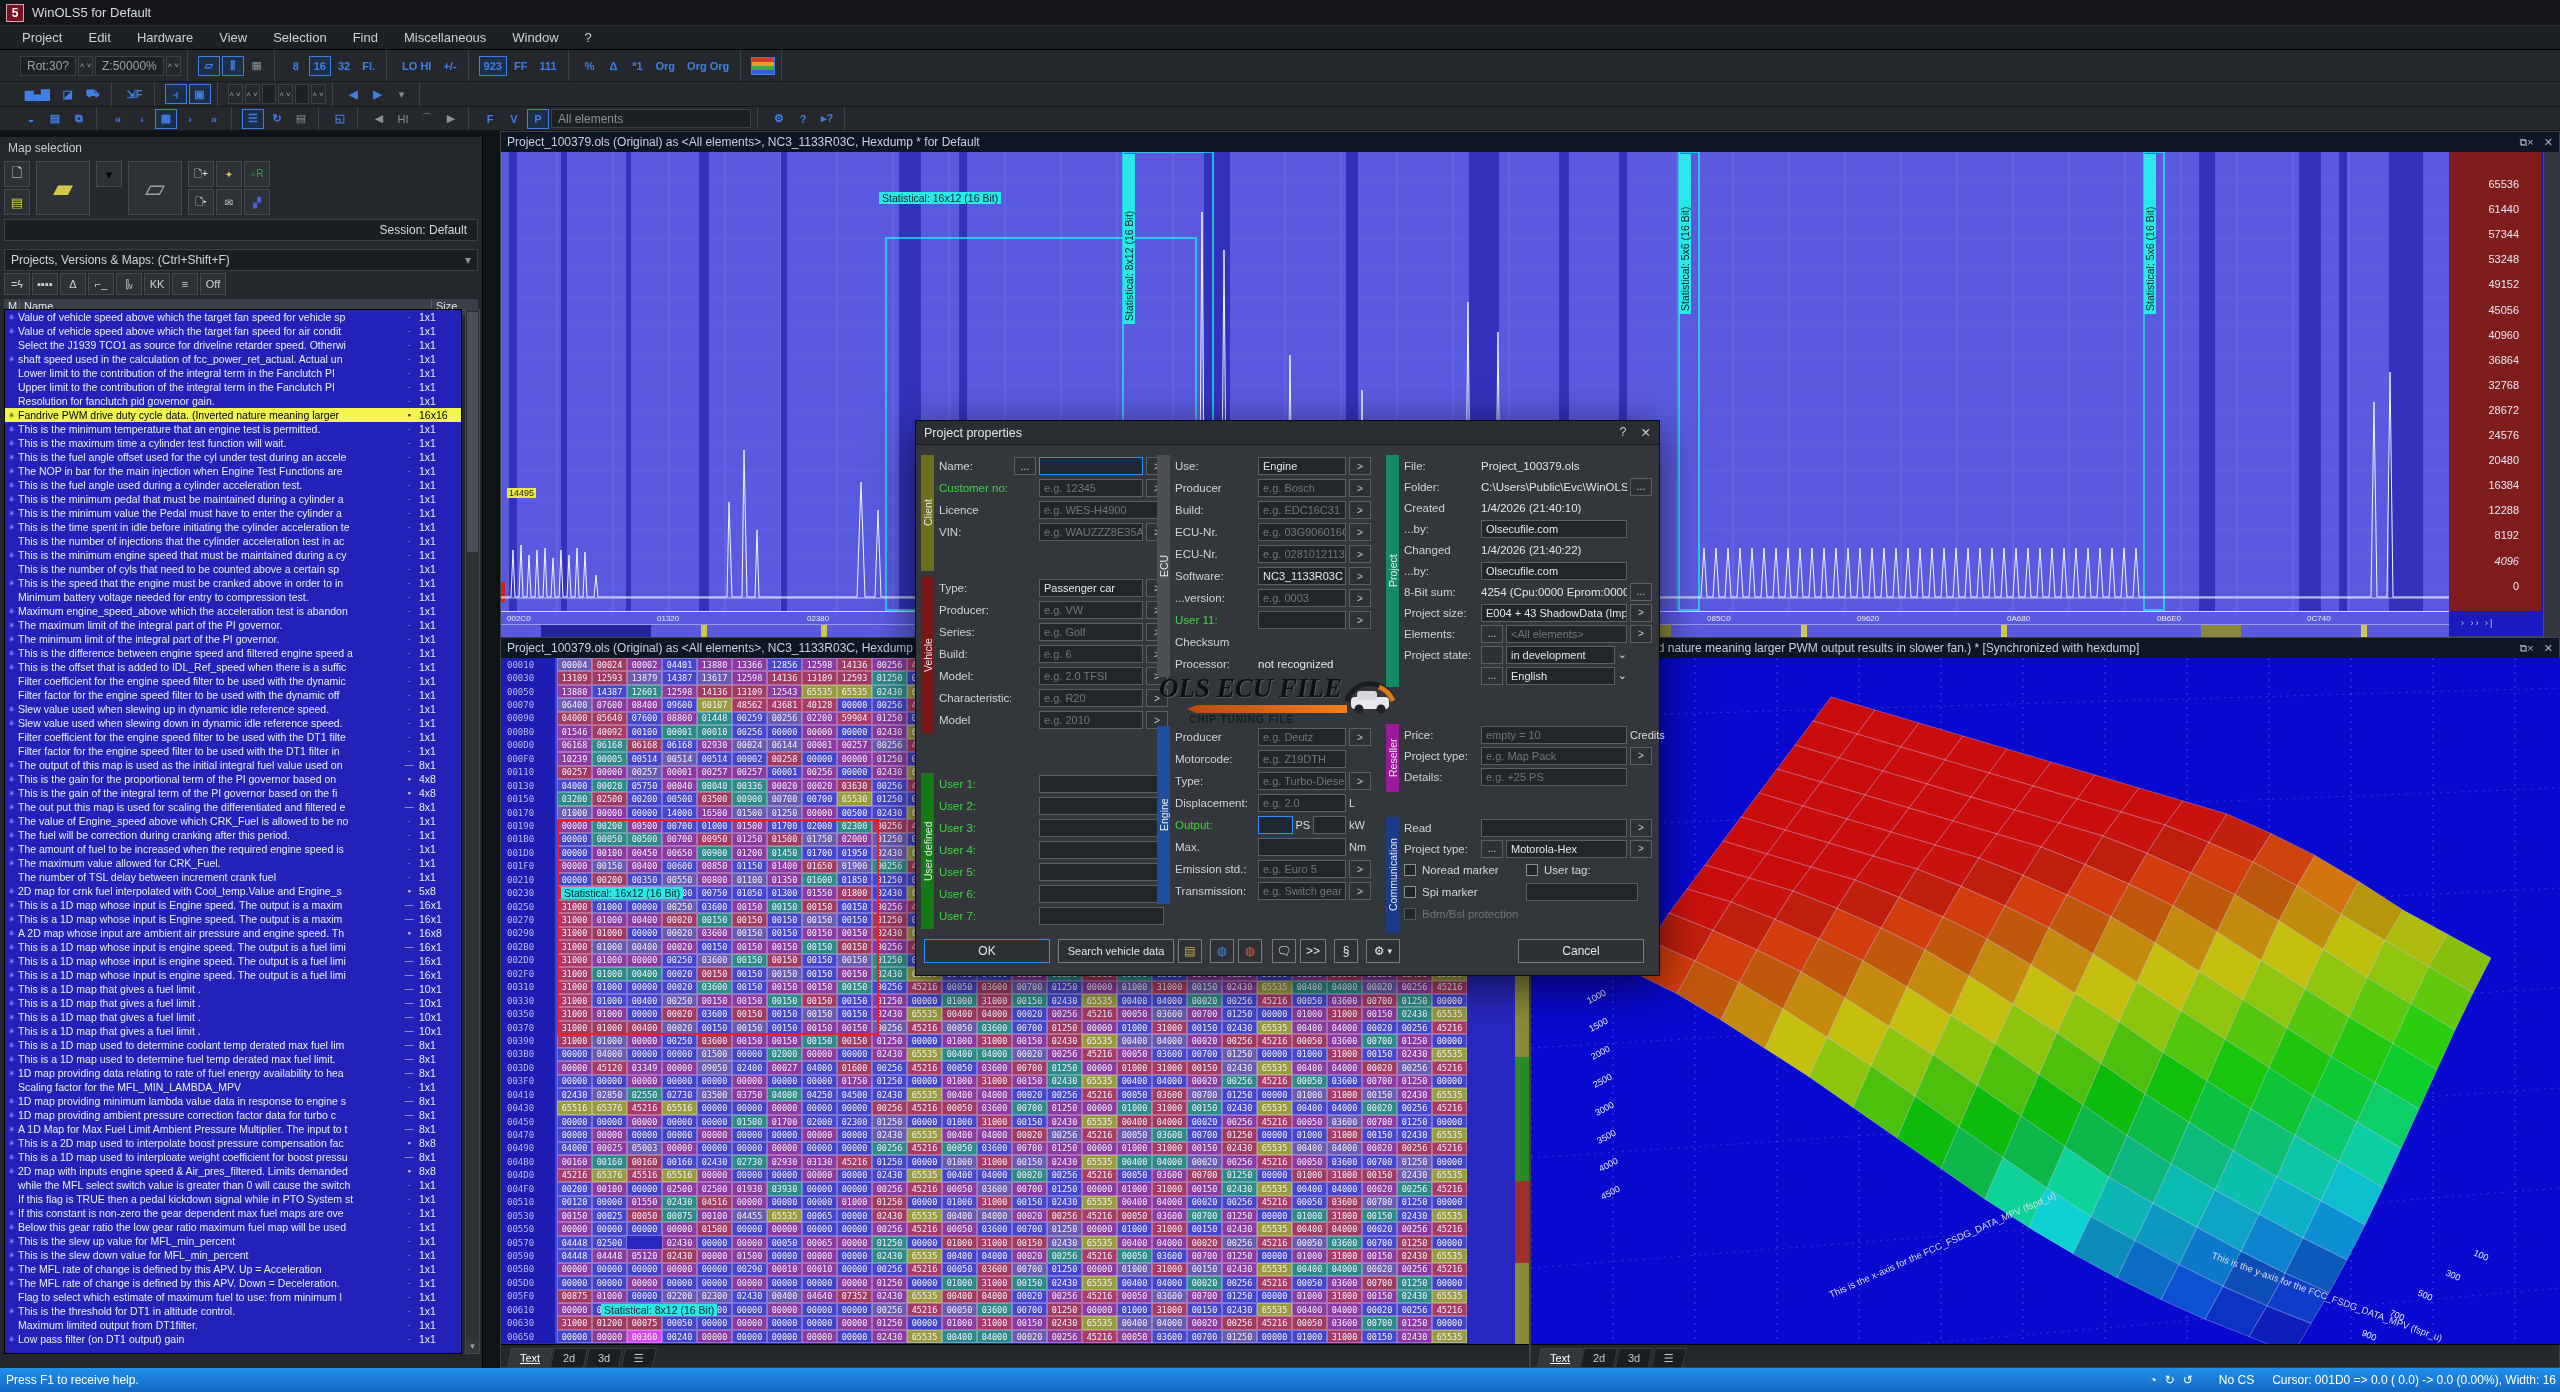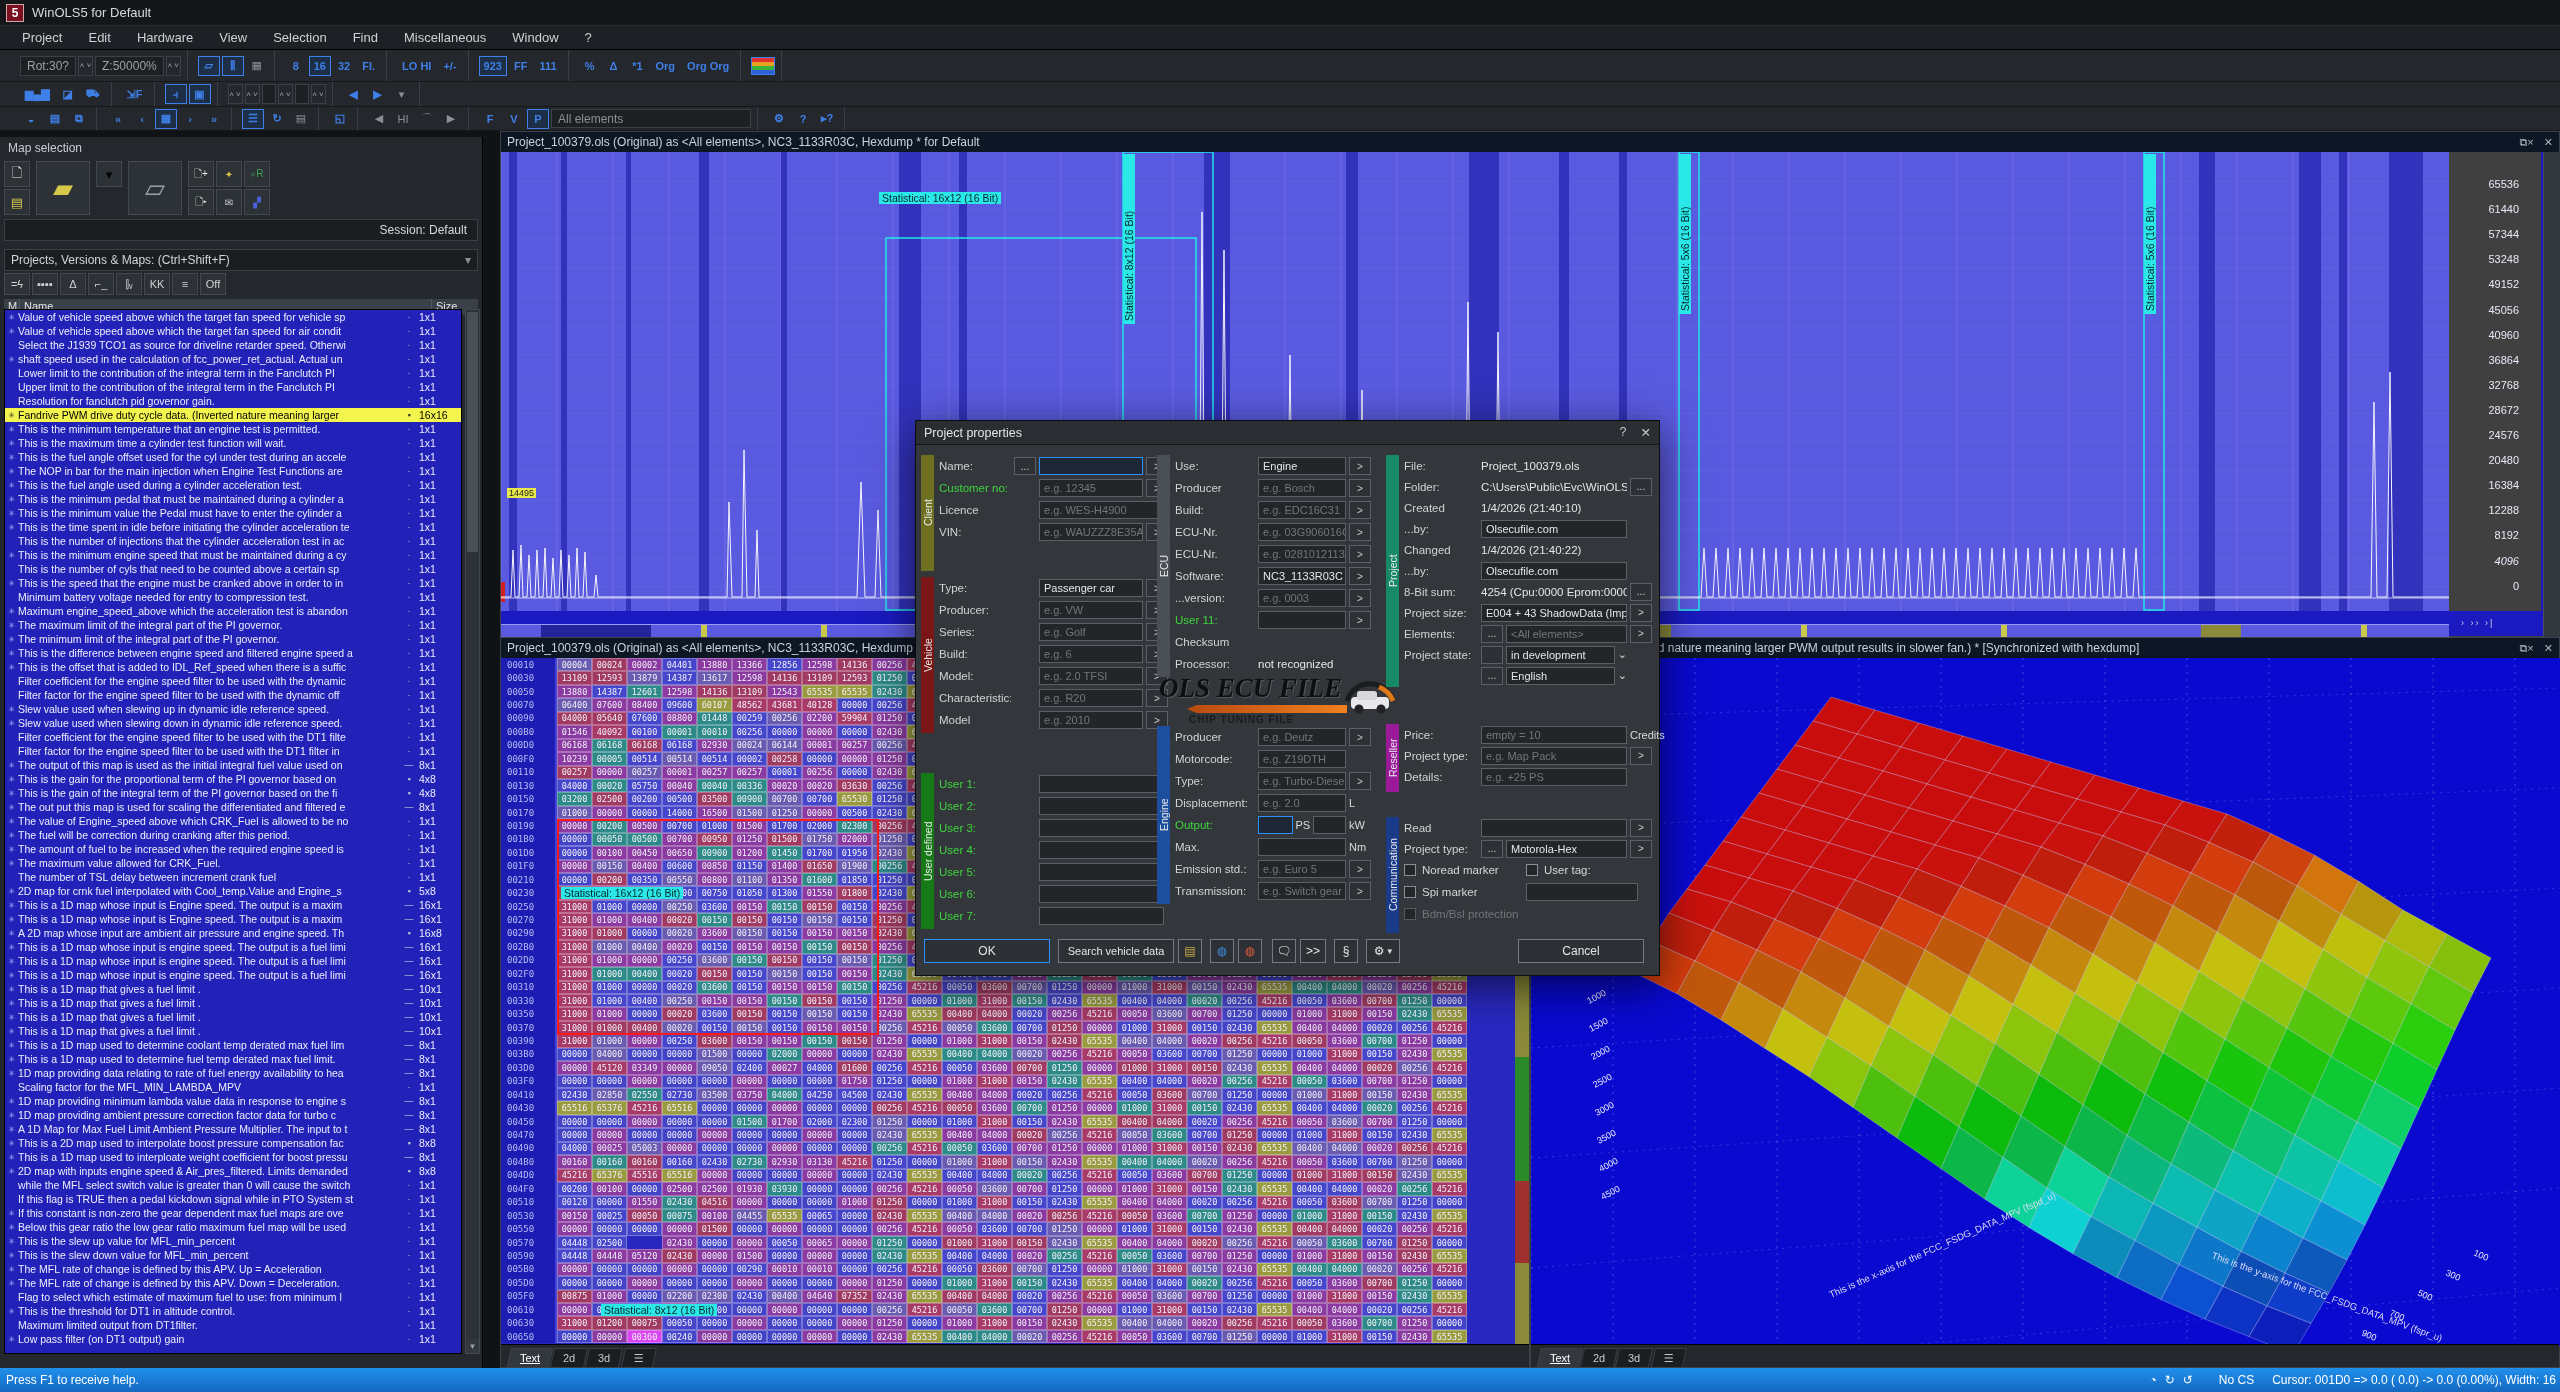--- a/index.html
+++ b/index.html
@@ -63,21 +63,21 @@
   #sb-scroll .thumb{position:absolute;left:1px;right:1px;top:2px;height:240px;background:#4a5057;}
   #sb-scroll .darr{position:absolute;left:0;right:0;bottom:0;height:14px;color:#9aa0a6;font-size:8px;
     display:flex;align-items:center;justify-content:center;background:#33383e;}
   
   .win{position:absolute;background:#1a1ac0;border:1px solid #3c4248;}
   .wtitle{height:20px;background:#0c1624;color:#c9d1d9;font-size:12px;display:flex;align-items:center;
     padding:0 6px;white-space:nowrap;overflow:hidden;}
   .wtitle .wbtns{margin-left:auto;display:flex;gap:10px;color:#aeb6bd;font-size:11px;flex:none;}
   
   #graphwrap{position:absolute;left:0;top:20px;}
-  #gscale{position:absolute;top:20px;background:#404040;color:#e8e8f6;font-size:11px;}
+  #gscale{position:absolute;top:20px;background:#7f1d1d;color:#e8e8f6;font-size:11px;}
   #gscale .tick{position:absolute;right:22px;}
   #gnav{position:absolute;color:#d8d8e8;font-size:9px;letter-spacing:2px;}
   .glab{position:absolute;background:#2ae8e8;color:#06262a;font-size:10.5px;padding:0 3px;white-space:nowrap;}
   .glab.vert{writing-mode:vertical-rl;transform:rotate(180deg);padding:3px 0;}
   #gaddr{position:absolute;background:#5a5ae0;color:#eef;font-size:8px;overflow:hidden;border-top:1px solid #d8d8e8;}
   #gaddr span{position:absolute;top:2px;}
   #gmini{position:absolute;background:#5a5ae0;overflow:hidden;border-top:1px solid #9a9af0;}
   #gmini div{position:absolute;top:0;bottom:0;}
   
   #hexwrap{position:absolute;left:0;top:20px;overflow:hidden;background:#2828c0;}
@@ -867,20 +867,35 @@
       <div class="tick" style="top: 201.7px;">36864</div>
       <div class="tick" style="top: 226.8px;">32768</div>
       <div class="tick" style="top: 251.9px;">28672</div>
       <div class="tick" style="top: 277px;">24576</div>
       <div class="tick" style="top: 302.1px;">20480</div>
       <div class="tick" style="top: 327.2px;">16384</div>
       <div class="tick" style="top: 352.3px;">12288</div>
       <div class="tick" style="top: 377.4px;">8192</div>
       <div class="tick" style="top: 402.5px; font-style: italic;">4096</div>
       <div class="tick" style="top: 427.6px;">0</div>
+    </div>
+  <div id="gaddr" style="left:0;top:479px;width:1948px;height:13px;">
+      <span style="left: 6px;">002C0</span>
+      <span style="left: 156px;">01320</span>
+      <span style="left: 306px;">02380</span>
+      <span style="left: 456px;">033E0</span>
+      <span style="left: 606px;">04440</span>
+      <span style="left: 756px;">054A0</span>
+      <span style="left: 906px;">06500</span>
+      <span style="left: 1056px;">07560</span>
+      <span style="left: 1206px;">085C0</span>
+      <span style="left: 1356px;">09620</span>
+      <span style="left: 1506px;">0A680</span>
+      <span style="left: 1656px;">0B6E0</span>
+      <span style="left: 1806px;">0C740</span>
     </div>
   <div id="gmini" style="left:0;top:492px;width:1948px;height:13px;">
       <div style="left: 40px; width: 110px; background: rgb(35, 35, 154);"></div>
       <div style="left: 200px; width: 6px; background: rgb(202, 202, 74);"></div>
       <div style="left: 320px; width: 6px; background: rgb(202, 202, 74);"></div>
       <div style="left: 470px; width: 6px; background: rgb(202, 202, 74);"></div>
       <div style="left: 600px; width: 10px; background: rgb(202, 202, 74);"></div>
       <div style="left: 618px; width: 70px; background: rgb(138, 138, 58);"></div>
       <div style="left: 760px; width: 6px; background: rgb(202, 202, 74);"></div>
       <div style="left: 900px; width: 6px; background: rgb(202, 202, 74);"></div>

